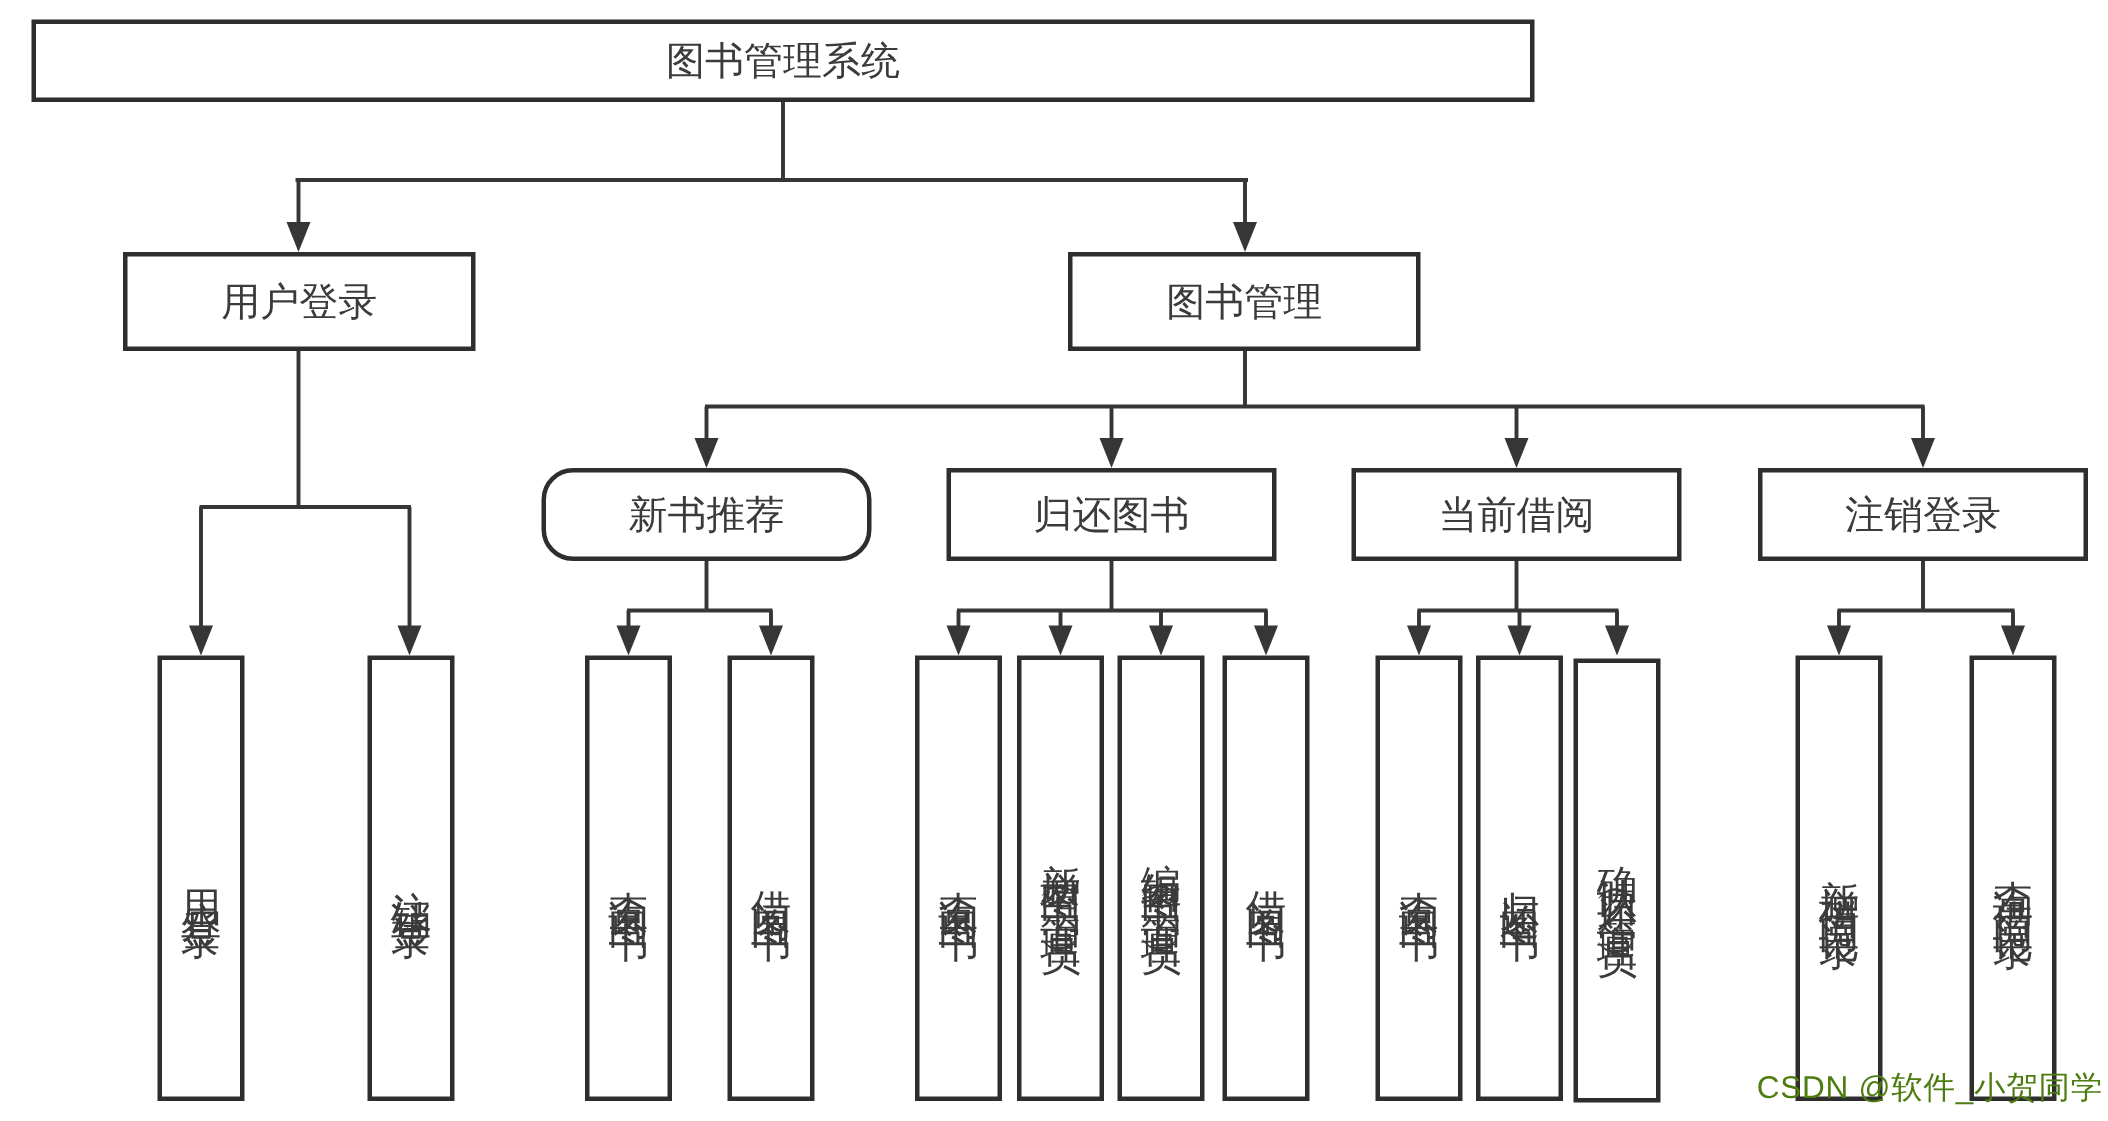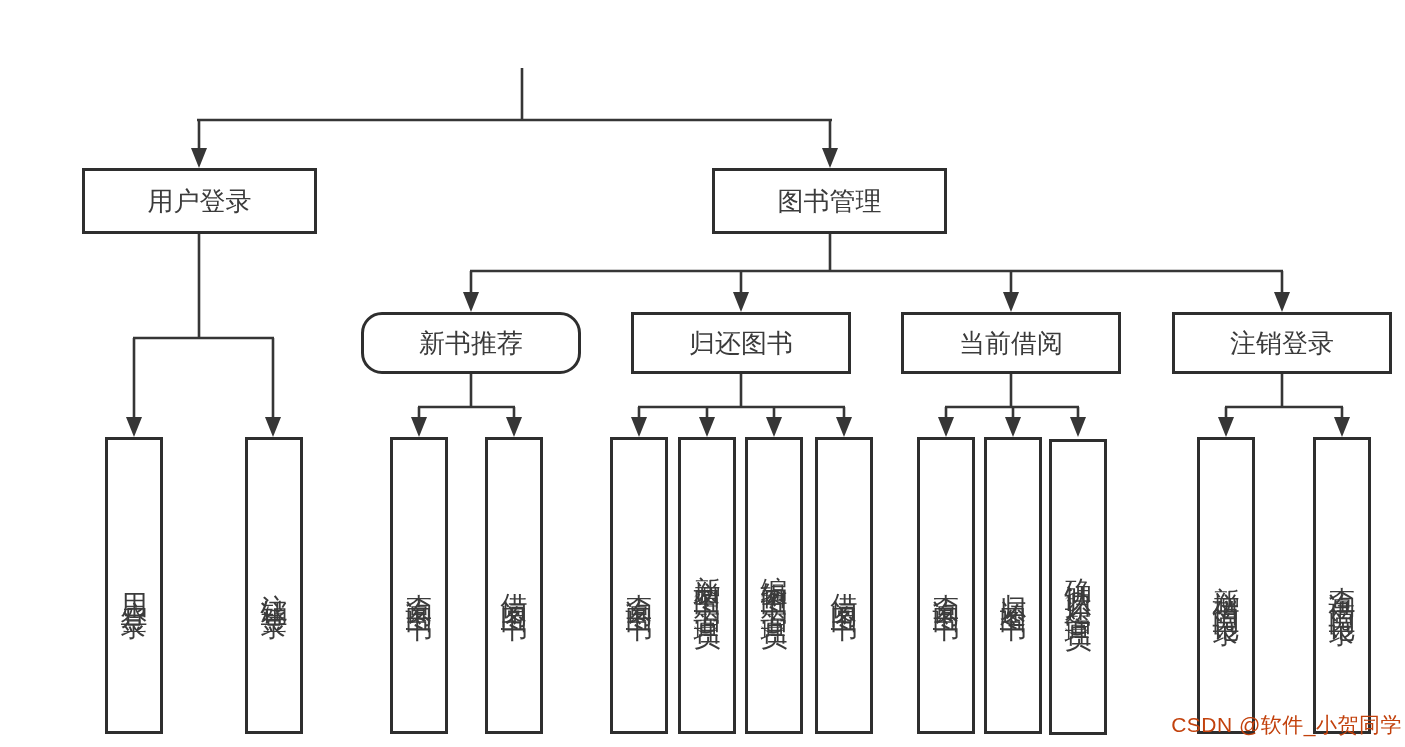--- a/index.html
+++ b/index.html
@@ -42,21 +42,21 @@
     font-size: 27px;
     letter-spacing: 7px;
     white-space: normal;
   }
   .watermark {
     position: absolute;
     right: 3px;
     top: 711px;
     font-size: 21px;
     letter-spacing: 0.5px;
-    color: #c2410c;
+    color: #4d7c0f;
     z-index: 5;
   }
 </style>
 </head>
 <body>
 
 <div class="stage">
 
   <svg class="connectors" viewBox="0 0 1405 747" xmlns="http://www.w3.org/2000/svg">
     <defs>
@@ -87,20 +87,21 @@
       <use href="#arr" x="774" y="437"></use>
       <use href="#arr" x="844" y="437"></use>
       <use href="#arr" x="946" y="437"></use>
       <use href="#arr" x="1013" y="437"></use>
       <use href="#arr" x="1078" y="437"></use>
       <use href="#arr" x="1226" y="437"></use>
       <use href="#arr" x="1342" y="437"></use>
     </g>
   </svg>
 
+  <div class="node h" style="left:21px; top:13px; width:1002px; height:55px;">图书管理系统</div>
 
   <div class="node h" style="left:82px; top:168px; width:235px; height:66px;">用户登录</div>
   <div class="node h" style="left:712px; top:168px; width:235px; height:66px;">图书管理</div>
 
   <div class="node h" style="left:361px; top:312px; width:220px; height:62px;border-radius:21px;">新书推荐</div>
   <div class="node h" style="left:631px; top:312px; width:220px; height:62px;">归还图书</div>
   <div class="node h" style="left:901px; top:312px; width:220px; height:62px;">当前借阅</div>
   <div class="node h" style="left:1172px; top:312px; width:220px; height:62px;">注销登录</div>
 
   <div class="node v" style="left:105px; top:437px; width:58px; height:297px;">用户登录</div>

